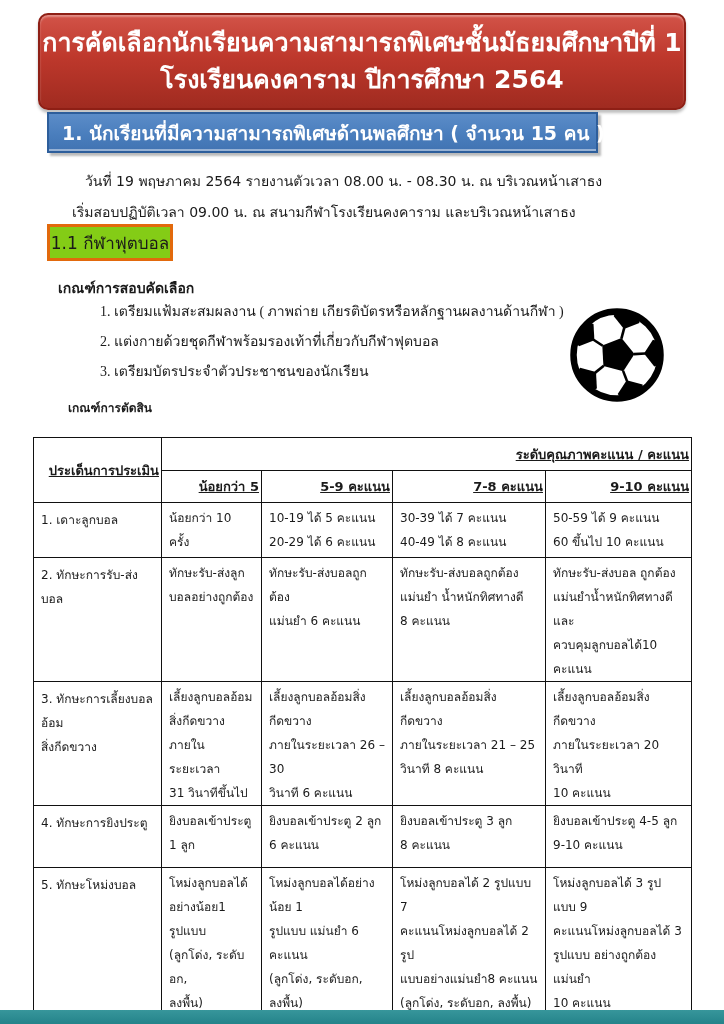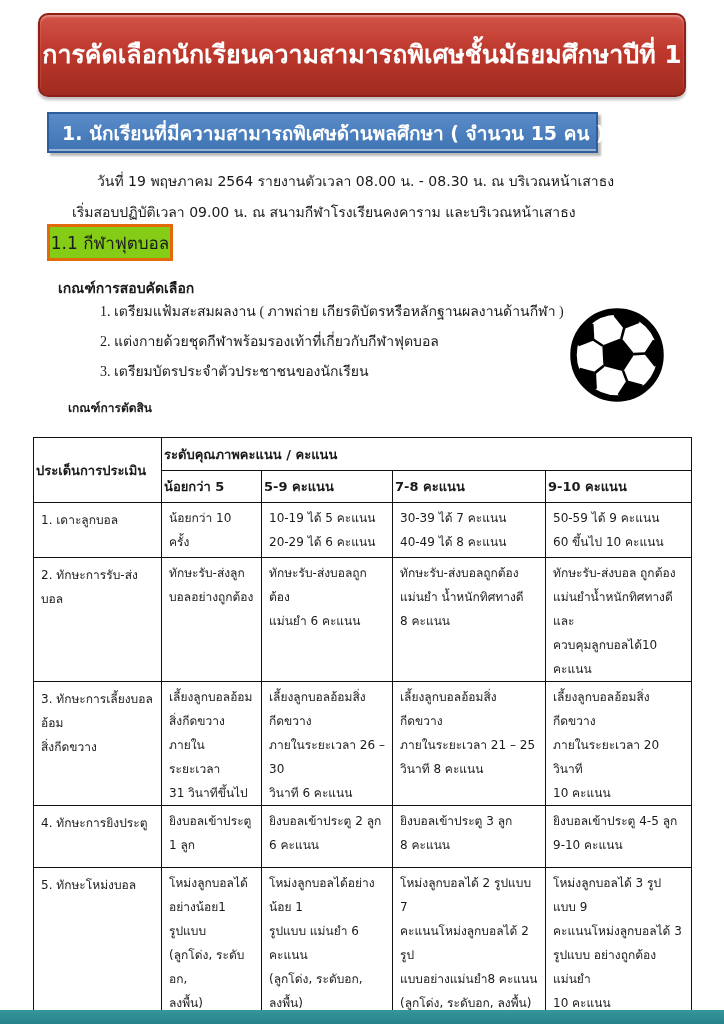--- a/index.html
+++ b/index.html
@@ -1,65 +1,66 @@
 <!DOCTYPE html>
 <html style="--banner-red: #be382c; --banner-red-border: #8e1f15; --banner-blue: #4a7ebd; --banner-blue-border: #2d5e9b; --box-orange-border: #e2690c; --table-border: #111111; --footer-teal: #24838a; --text: #1a1a1a;"><head>
 <meta charset="utf-8">
 <style>
   html,body{margin:0;padding:0;}
   body{width:724px;height:1024px;background:#ffffff;position:relative;overflow:hidden;
        font-family:"DejaVu Sans","Liberation Sans",sans-serif;color:#1a1a1a;}
   .abs{position:absolute;}
 
   
-  .banner-red{left:38px;top:13px;width:648px;height:84px;box-sizing:border-box;
+  .banner-red{left:38px;top:13px;width:648px;height:97px;box-sizing:border-box;
     background:linear-gradient(180deg,#d25348 0%,var(--banner-red,#be382c) 45%,#a02b20 100%);
     border:2px solid var(--banner-red-border,#8e1f15);border-radius:10px;
     box-shadow:inset 0 2px 2px rgba(255,255,255,.35), 0 3px 3px rgba(0,0,0,.25);
     display:flex;flex-direction:column;justify-content:center;align-items:center;gap:4px;}
   .banner-red .t{color:#fff;font-size:25px;font-weight:bold;line-height:1.3;white-space:nowrap;}
 
   
   .banner-blue{left:47px;top:112px;width:551px;height:41px;box-sizing:border-box;
     background:linear-gradient(180deg,#5b8cc8 0%,var(--banner-blue,#4a7ebd) 55%,#4173b2 100%);
     border:2px solid var(--banner-blue-border,#2d5e9b);
     box-shadow:3px 3px 2px rgba(130,130,130,.55), inset 0 -2px 0 rgba(255,255,255,.45);
     display:flex;align-items:center;padding-left:13px;}
   .banner-blue .t{color:#fff;font-size:19px;font-weight:bold;white-space:nowrap;}
 
-  .sched1{left:97px;top:170px;font-size:14px;}
+  .sched1{left:85px;top:170px;font-size:14px;}
   .sched2{left:72px;top:201px;font-size:14px;}
 
   .sub-box{left:47px;top:224px;width:126px;height:37px;box-sizing:border-box;
     border:3px solid var(--box-orange-border,#e2690c);background:#84cc16;
     display:flex;align-items:center;justify-content:center;font-size:17px;}
 
   .crit-h{left:58px;top:277px;font-size:14px;font-weight:bold;}
   .crit-item{left:100px;font-size:14px;font-family:Liberation Serif, serif;}
   .judge-h{left:68px;top:398px;font-size:12px;font-weight:bold;}
 
   .ball{left:567px;top:305px;width:100px;height:100px;}
 
   
   table.rubric{position:absolute;left:33px;top:437px;width:658px;
     border-collapse:collapse;table-layout:fixed;}
   .rubric th,.rubric td{border:1.5px solid var(--table-border,#111111);box-sizing:border-box;}
-  .rubric th{font-size:13px;font-weight:bold;text-align:left;vertical-align:middle;padding:2px;}
+  .rubric th{font-size:13px;font-weight:bold;text-align:right;vertical-align:middle;padding:2px;text-decoration:underline;}
   .rubric td{font-size:12px;line-height:24px;vertical-align:top;text-align:left;
     padding:3px 7px 0 7px;white-space:pre-line;}
   .rubric td.topic{padding-top:5px;}
 
   .footer-bar{left:0;top:1010px;width:724px;height:14px;
     background:linear-gradient(180deg,#37969b,var(--footer-teal,#24838a));}
 </style>
 </head>
 <body>
 
 <div class="abs banner-red">
   <div class="t">การคัดเลือกนักเรียนความสามารถพิเศษชั้นมัธยมศึกษาปีที่ 1</div>
+  <div class="t">โรงเรียนคงคาราม ปีการศึกษา 2564</div>
 </div>
 
 <div class="abs banner-blue">
   <div class="t">1. นักเรียนที่มีความสามารถพิเศษด้านพลศึกษา ( จำนวน  15 คน )</div>
 </div>
 
 <div class="abs sched1">วันที่  19 พฤษภาคม  2564 รายงานตัวเวลา 08.00 น. - 08.30 น. ณ บริเวณหน้าเสาธง</div>
 <div class="abs sched2">เริ่มสอบปฏิบัติเวลา  09.00 น.   ณ  สนามกีฬาโรงเรียนคงคาราม  และบริเวณหน้าเสาธง</div>
 
 <div class="abs sub-box">1.1 กีฬาฟุตบอล</div>

